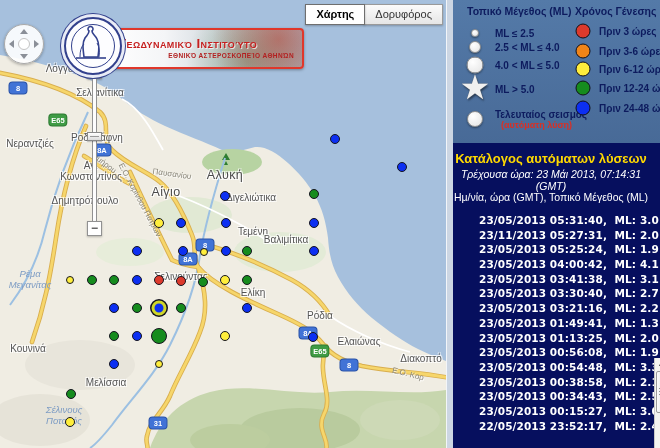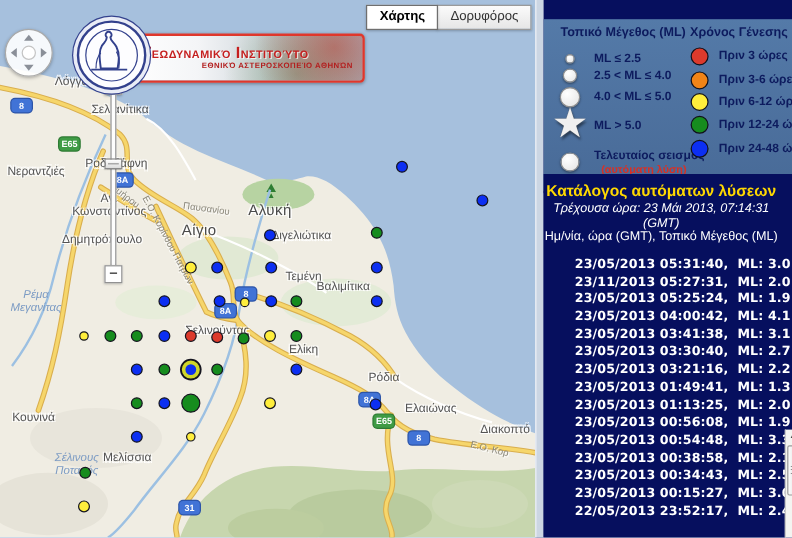--- a/index.html
+++ b/index.html
@@ -6,21 +6,21 @@
   #app{position:relative;width:660px;height:448px;overflow:hidden;
        font-family:"Liberation Sans","DejaVu Sans",sans-serif;}
   
   #map{position:absolute;left:0;top:0;width:446px;height:448px;background:#a6c0dd;overflow:hidden;}
   #map svg{position:absolute;left:0;top:0;}
   .town{position:absolute;transform:translate(-50%,-50%);font-size:10px;color:#545454;
         text-shadow:1px 1px 0 rgba(255,255,255,.95),-1px -1px 0 rgba(255,255,255,.8),1px -1px 0 rgba(255,255,255,.8),-1px 1px 0 rgba(255,255,255,.8);
         white-space:pre;text-align:center;line-height:1.1;z-index:4;}
   .town.big{font-size:12.5px;color:#4a4a4a;letter-spacing:.4px;}
   .water-lbl{position:absolute;transform:translate(-50%,-50%);font-size:9.5px;font-style:italic;color:#7d9cc4;
-        white-space:pre;text-align:center;line-height:1.15;z-index:3;}
+        white-space:pre;text-align:center;line-height:1.15;z-index:3;margin-top:28px;}
   .road-lbl{position:absolute;font-size:8px;color:#8b887c;white-space:nowrap;z-index:3;
         text-shadow:1px 1px 0 rgba(255,255,255,.8);}
   .badge{position:absolute;transform:translate(-50%,-50%);min-width:13px;height:11px;line-height:11px;
         padding:0 2px;border-radius:3px;font-size:7.5px;font-weight:bold;color:#fff;text-align:center;z-index:5;}
   .badge.blue{background:#4173d6;box-shadow:0 0 0 1px #2c54a8;}
   .badge.green{background:#3f9b45;box-shadow:0 0 0 1px #2e7a33;}
   .marker{position:absolute;border-radius:50%;border:1.4px solid #15151f;box-sizing:border-box;z-index:6;
         transform:translate(-50%,-50%);}
   .marker.s{width:8px;height:8px;}
   .marker.m{width:10px;height:10px;}
@@ -61,21 +61,21 @@
   
   #maptype{position:absolute;right:3px;top:4px;display:flex;z-index:9;}
   .mtbtn{height:19px;line-height:18px;padding:0 10px;font-size:11px;border:1px solid #9a9a9a;
         box-shadow:0 1px 2px rgba(0,0,0,.25);cursor:pointer;}
   .mtbtn.sel{background:#fff;font-weight:bold;color:#000;border-color:#6f6f6f;z-index:2;}
   .mtbtn.unsel{background:linear-gradient(#fbfbfb,#e6e6e6);color:#333;margin-left:-1px;}
   
   #panel{position:absolute;left:446px;top:0;width:214px;height:448px;background:#060f5e;}
   #gutter{position:absolute;left:0;top:0;width:7px;height:448px;background:#ccd6e3;border-left:1px solid #f2f5f9;box-sizing:border-box;}
   #legend{position:absolute;left:7px;top:0;width:207px;height:145px;
-        background:linear-gradient(#547aa8,#486a97);border-bottom:2px solid #060f5e;box-sizing:border-box;margin-top:16px;}
+        background:linear-gradient(#547aa8,#486a97);border-bottom:2px solid #060f5e;box-sizing:border-box;}
   .leg-title{position:absolute;font-size:10.5px;font-weight:bold;color:#0d1b5e;white-space:nowrap;}
   .leg-label{position:absolute;font-size:10px;font-weight:bold;color:#0d1b5e;white-space:nowrap;transform:translateY(-50%);}
   .leg-circle{position:absolute;border-radius:50%;background:radial-gradient(circle at 35% 30%,#ffffff,#e3e3e3);
         border:1px solid #8f8f8f;box-shadow:0 1px 2px rgba(0,0,0,.4);transform:translate(-50%,-50%);}
   .leg-star{position:absolute;transform:translate(-50%,-54%);font-size:34px;color:#f0f0f0;
         text-shadow:0 0 1px #666,1px 2px 2px rgba(0,0,0,.45);}
   .leg-dot{position:absolute;width:15px;height:15px;border-radius:50%;border:1.5px solid #10101a;
         box-sizing:border-box;transform:translate(-50%,-50%);}
   .leg-sub{position:absolute;font-size:9px;font-weight:bold;color:#d93025;white-space:nowrap;}
   

